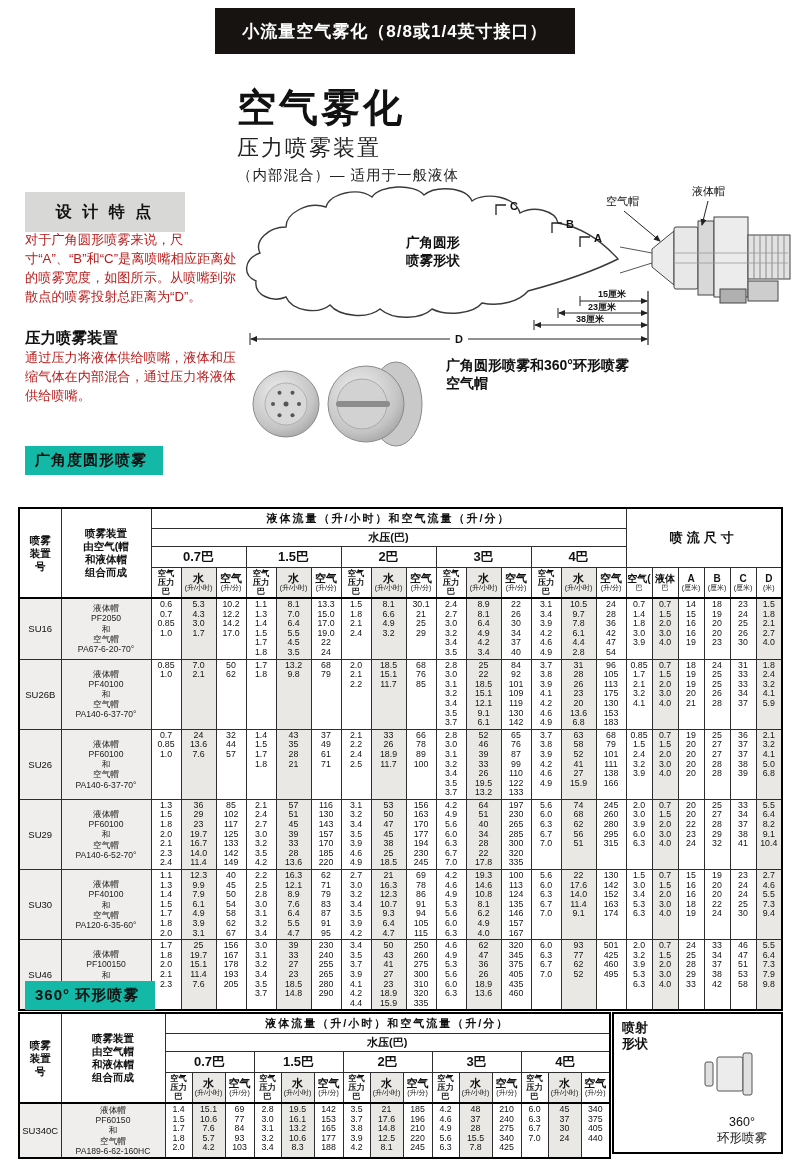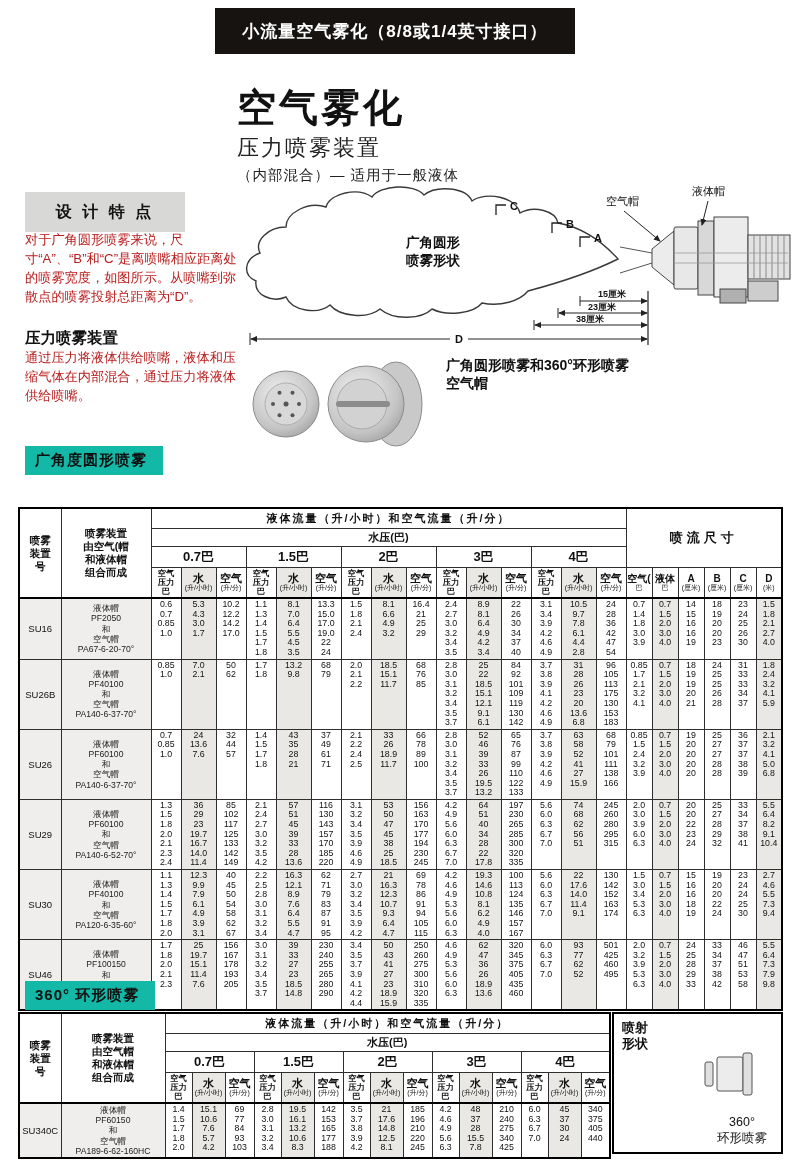--- a/index.html
+++ b/index.html
@@ -351,21 +351,21 @@
 22
 24</td>
           <td class="stack">1.5
 1.8
 2.1
 2.4</td>
           <td class="stack shade">8.1
 6.6
 4.9
 3.2</td>
-          <td class="stack">16.4
+          <td class="stack">30.1
 21
 25
 29</td>
           <td class="stack">2.4
 2.7
 3.0
 3.2
 3.4
 3.5</td>
           <td class="stack shade">8.9

